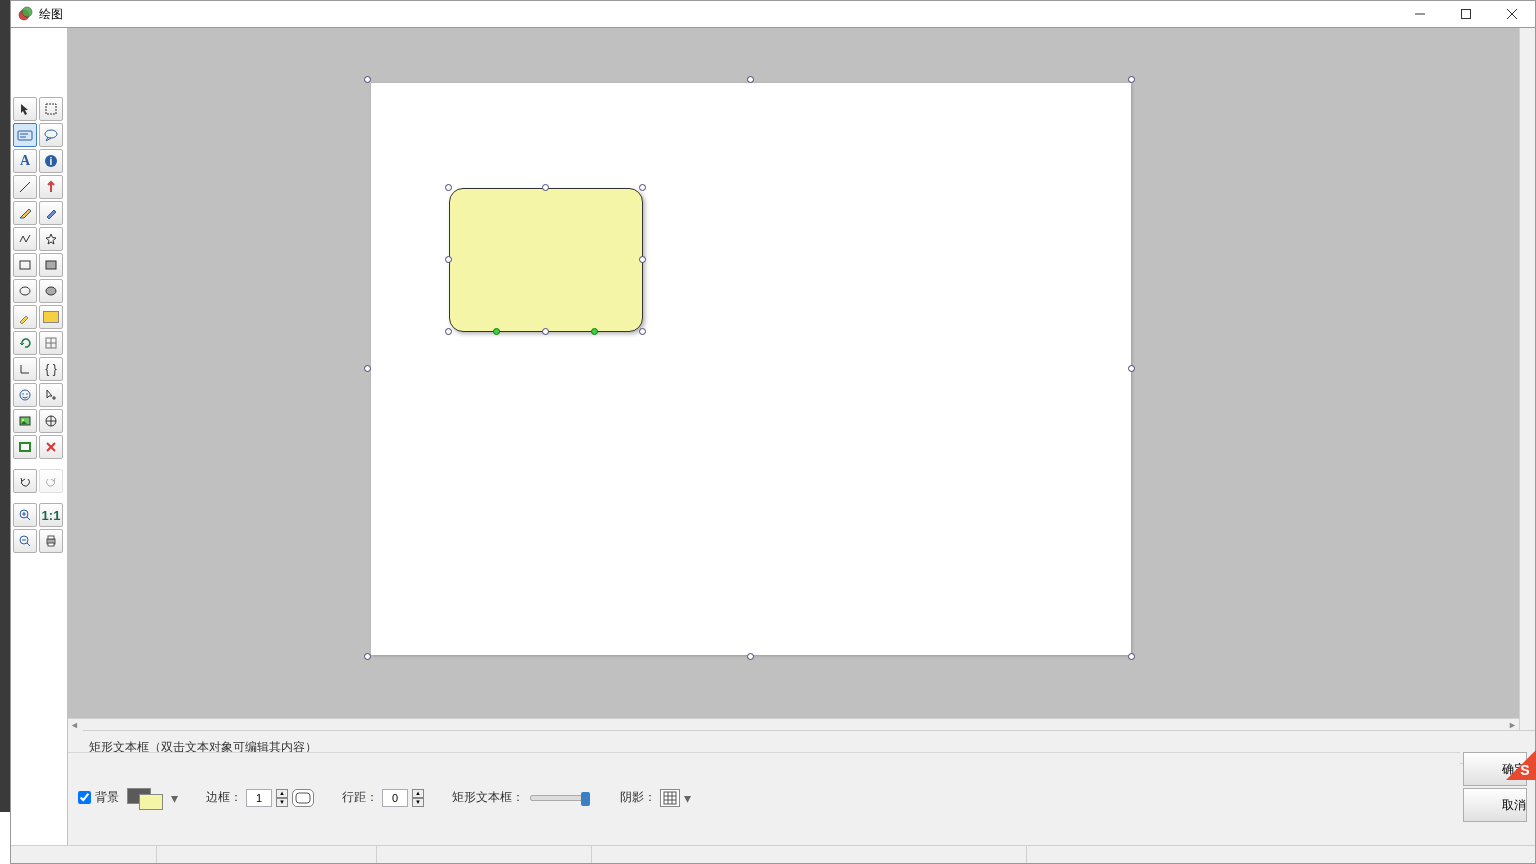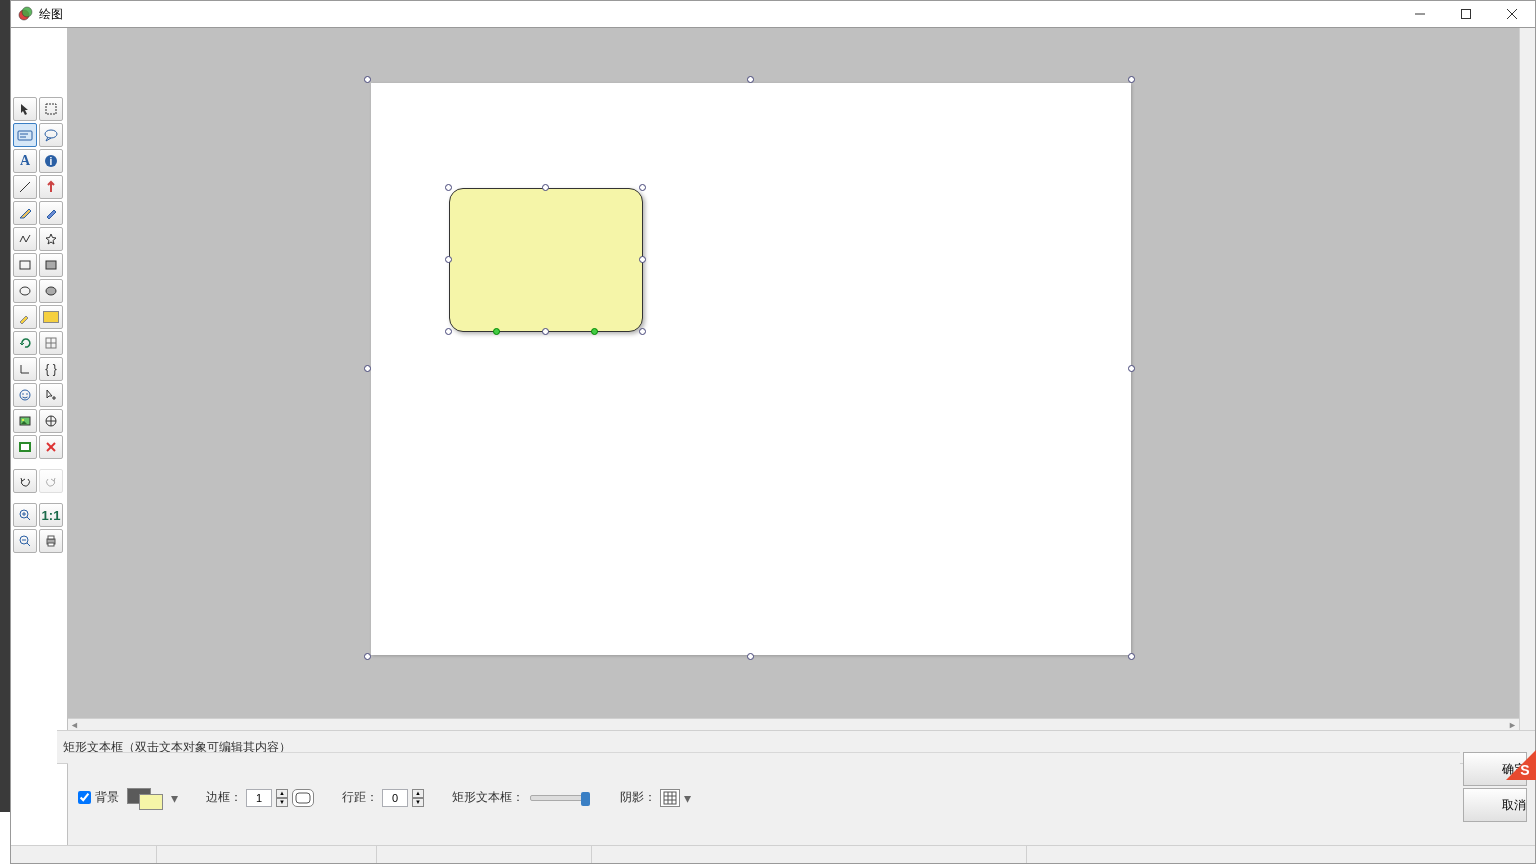--- a/index.html
+++ b/index.html
@@ -32,21 +32,21 @@
 .page { position: absolute; left: 303px; top: 55px; width: 760px; height: 572px; background: #fff; box-shadow: 1px 1px 3px rgba(0,0,0,0.2); }
 
 
 .handle { position: absolute; width: 7px; height: 7px; background: #fff; border: 1px solid #447; border-radius: 50%; }
 .ghandle { position: absolute; width: 7px; height: 7px; background: #4c4; border: 1px solid #080; border-radius: 50%; }
 
 
 .shape-rrect { position: absolute; left: 381px; top: 160px; width: 194px; height: 144px; background: #f5f5a8; border: 1px solid #333; border-radius: 14px; box-shadow: 2px 2px 4px rgba(0,0,0,0.3); }
 
 
-.hintbar { position: absolute; left: 46px; right: 0; top: 702px; height: 34px; background: #f0f0f0; border-top: 1px solid #d0d0d0; border-bottom: 1px solid #d0d0d0; padding-left: 6px; display: flex; align-items: center; font-size: 12px; color: #333; }
+.hintbar { position: absolute; left: 72px; right: 0; top: 702px; height: 34px; background: #f0f0f0; border-top: 1px solid #d0d0d0; border-bottom: 1px solid #d0d0d0; padding-left: 6px; display: flex; align-items: center; font-size: 12px; color: #333; }
 
 
 .propbar { position: absolute; left: 57px; right: 75px; top: 724px; height: 90px; background: #f0f0f0; border-top: 1px solid #d8d8d8; display: flex; align-items: center; padding: 0 10px; gap: 10px; font-size: 12px; color: #333; flex-wrap:nowrap;}
 .propbar .grp { display: flex; align-items: center; gap: 4px; margin-right: 18px;}
 .propbar input[type=text] { width: 26px; height: 18px; border: 1px solid #abadb3; text-align: center; font-size: 11px; }
 .spin { display:inline-flex; flex-direction:column; }
 .spin button { width:12px; height:9px; font-size:6px; line-height:6px; padding:0; border:1px solid #888; background:#eee; }
 .swatch-big { width: 24px; height: 16px; border: 1px solid #888; display:inline-block; }
 .rr-icon { width:22px; height:18px; border:1px solid #888; border-radius:5px; background:#fff; display:inline-flex; align-items:center; justify-content:center;}
 .grid-icon { width:20px; height:18px; border:1px solid #888; background:#fff; display:inline-flex; align-items:center; justify-content:center;}

